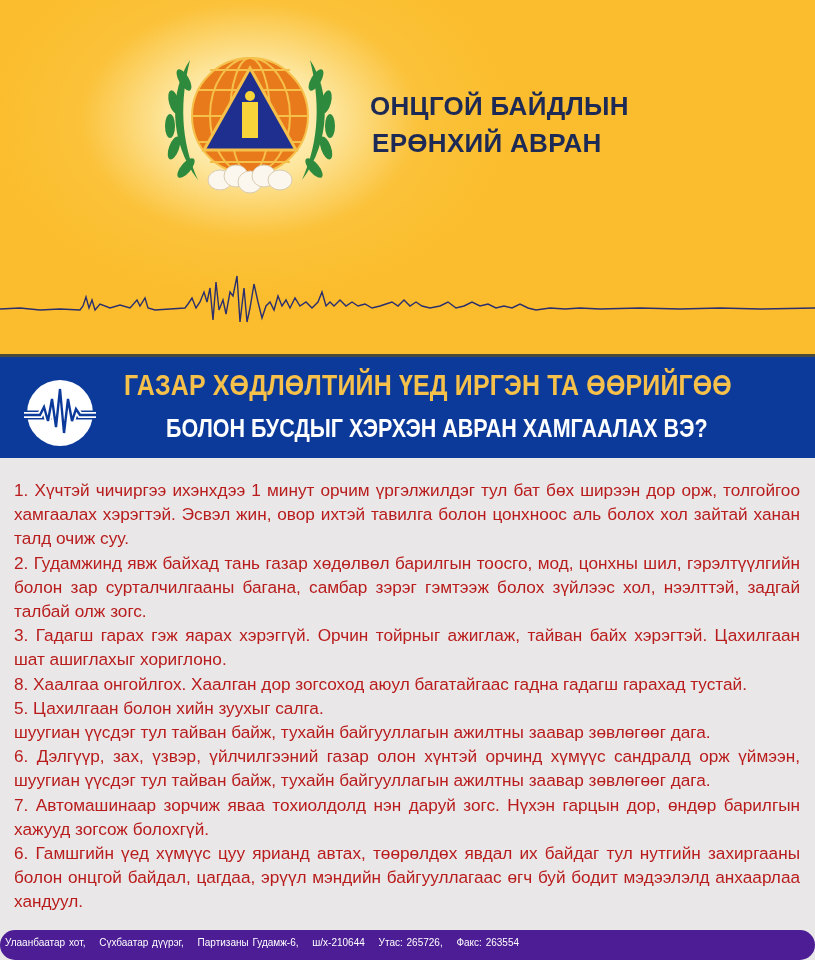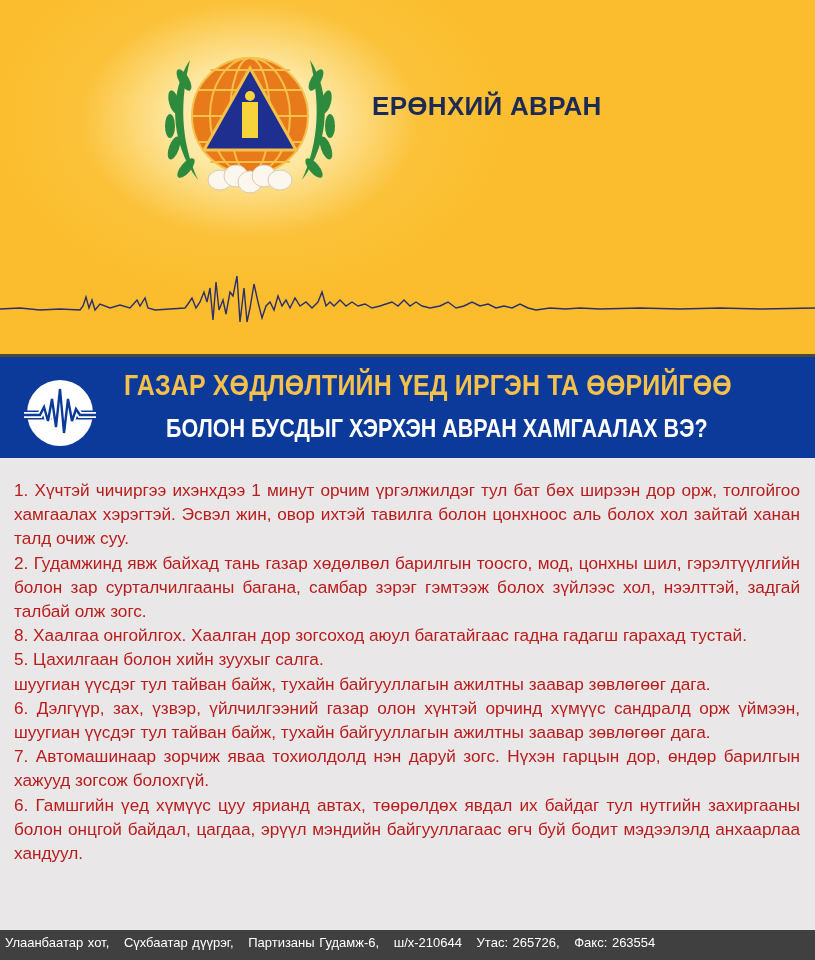--- a/index.html
+++ b/index.html
@@ -45,22 +45,22 @@
     }
     .items {
       position: absolute; left: 14px; top: 20px; width: 786px;
       color: #b91c1c; font-size: 17.2px; line-height: 24.2px;
       font-family: "Liberation Sans Narrow", "Liberation Sans", sans-serif;
     }
     .item { text-align: justify; }
 
     .footer {
       position: absolute; left: 0; top: 930px; width: 815px; height: 30px;
-      background: #404040; color: #ffffff; font-size: 13px; line-height: 26px;
-      padding-left: 5px; white-space: nowrap; word-spacing: 1px;
+      background: #4c1d95; color: #ffffff; font-size: 10px; line-height: 26px;
+      padding-left: 5px; white-space: nowrap; word-spacing: 1px; border-radius: 15px;
     }
     .footer span { margin-right: 10px; }
   </style>
 </head>
 <body>
 
 <div class="top">
   <svg class="logo" viewBox="0 0 200 170">
 
     <g fill="#2e8b3e">
@@ -95,20 +95,21 @@
 
     <g fill="#fbf6ee" stroke="#d8cbb0" stroke-width="1">
       <ellipse cx="70" cy="140" rx="12" ry="10"></ellipse>
       <ellipse cx="86" cy="136" rx="12" ry="11"></ellipse>
       <ellipse cx="100" cy="142" rx="12" ry="11"></ellipse>
       <ellipse cx="114" cy="136" rx="12" ry="11"></ellipse>
       <ellipse cx="130" cy="140" rx="12" ry="10"></ellipse>
     </g>
   </svg>
   <div class="org-title">
+    <div>ОНЦГОЙ БАЙДЛЫН</div>
     <div class="l2">ЕРӨНХИЙ АВРАН</div>
   </div>
   <svg class="wave" viewBox="0 0 815 90" preserveAspectRatio="none">
     <polyline fill="none" stroke="#2b2f6e" stroke-width="1.4" points="0,47 20,46 40,48 60,47 80,48 83,44 86,35 89,46 92,38 95,48 100,42 110,46 120,43 130,46 137,38 140,44 145,36 148,46 155,48 170,47 185,46 188,42 192,36 196,46 200,40 204,30 207,40 210,26 213,58 216,20 219,48 223,38 226,52 230,30 233,34 237,14 240,60 244,26 247,60 250,46 254,22 258,40 262,56 266,44 270,40 274,48 278,34 282,44 286,38 290,46 295,36 300,44 306,40 312,46 318,40 322,30 326,44 330,40 334,44 340,38 346,44 352,40 358,44 365,42 372,46 380,44 386,42 392,40 398,44 404,38 410,44 416,40 422,44 430,46 440,44 448,40 456,46 464,44 472,40 480,44 488,42 496,46 504,44 512,46 520,42 528,46 536,48 550,46 565,47 580,46 600,47 640,46 680,47 720,46 760,47 815,46"></polyline>
   </svg>
 </div>
 
 <div class="band">
   <svg class="quake-icon" viewBox="0 0 76 76">
     <circle cx="38" cy="38" r="33" fill="#ffffff"></circle>
@@ -117,20 +118,21 @@
     <polyline fill="none" stroke="#0c3a9a" stroke-width="2.4" points="2,40 18,40 22,32 26,46 30,24 34,52 38,14 42,58 46,24 50,46 54,34 58,40 74,40"></polyline>
   </svg>
   <div class="band-l1">ГАЗАР ХӨДЛӨЛТИЙН ҮЕД ИРГЭН ТА ӨӨРИЙГӨӨ</div>
   <div class="band-l2">БОЛОН БУСДЫГ ХЭРХЭН АВРАН ХАМГААЛАХ ВЭ?</div>
 </div>
 
 <div class="content">
   <div class="items">
     <p class="item">1. Хүчтэй чичиргээ ихэнхдээ 1 минут орчим үргэлжилдэг тул бат бөх ширээн дор орж, толгойгоо хамгаалах хэрэгтэй. Эсвэл жин, овор ихтэй тавилга болон цонхноос аль болох хол зайтай ханан талд очиж суу.</p>
     <p class="item">2. Гудамжинд явж байхад тань газар хөдөлвөл барилгын тоосго, мод, цонхны шил, гэрэлтүүлгийн болон зар сурталчилгааны багана, самбар зэрэг гэмтээж болох зүйлээс хол, нээлттэй, задгай талбай олж зогс.</p>
+    <p class="item">3. Гадагш гарах гэж яарах хэрэггүй. Орчин тойрныг ажиглаж, тайван байх хэрэгтэй. Цахилгаан шат ашиглахыг хориглоно.</p>
     <p class="item">8. Хаалгаа онгойлгох. Хаалган дор зогсоход аюул багатайгаас гадна гадагш гарахад тустай.</p>
     <p class="item">5. Цахилгаан болон хийн зуухыг салга.</p>
     <p class="item">шуугиан үүсдэг тул тайван байж, тухайн байгууллагын ажилтны заавар зөвлөгөөг дага.</p>
     <p class="item">6. Дэлгүүр, зах, үзвэр, үйлчилгээний газар олон хүнтэй орчинд хүмүүс сандралд орж үймээн, шуугиан үүсдэг тул тайван байж, тухайн байгууллагын ажилтны заавар зөвлөгөөг дага.</p>
     <p class="item">7. Автомашинаар зорчиж яваа тохиолдолд нэн даруй зогс. Нүхэн гарцын дор, өндөр барилгын хажууд зогсож болохгүй.</p>
     <p class="item">6. Гамшгийн үед хүмүүс цуу ярианд автах, төөрөлдөх явдал их байдаг тул нутгийн захиргааны болон онцгой байдал, цагдаа, эрүүл мэндийн байгууллагаас өгч буй бодит мэдээлэлд анхаарлаа хандуул.</p>
   </div>
 </div>
 
 <div class="footer">

